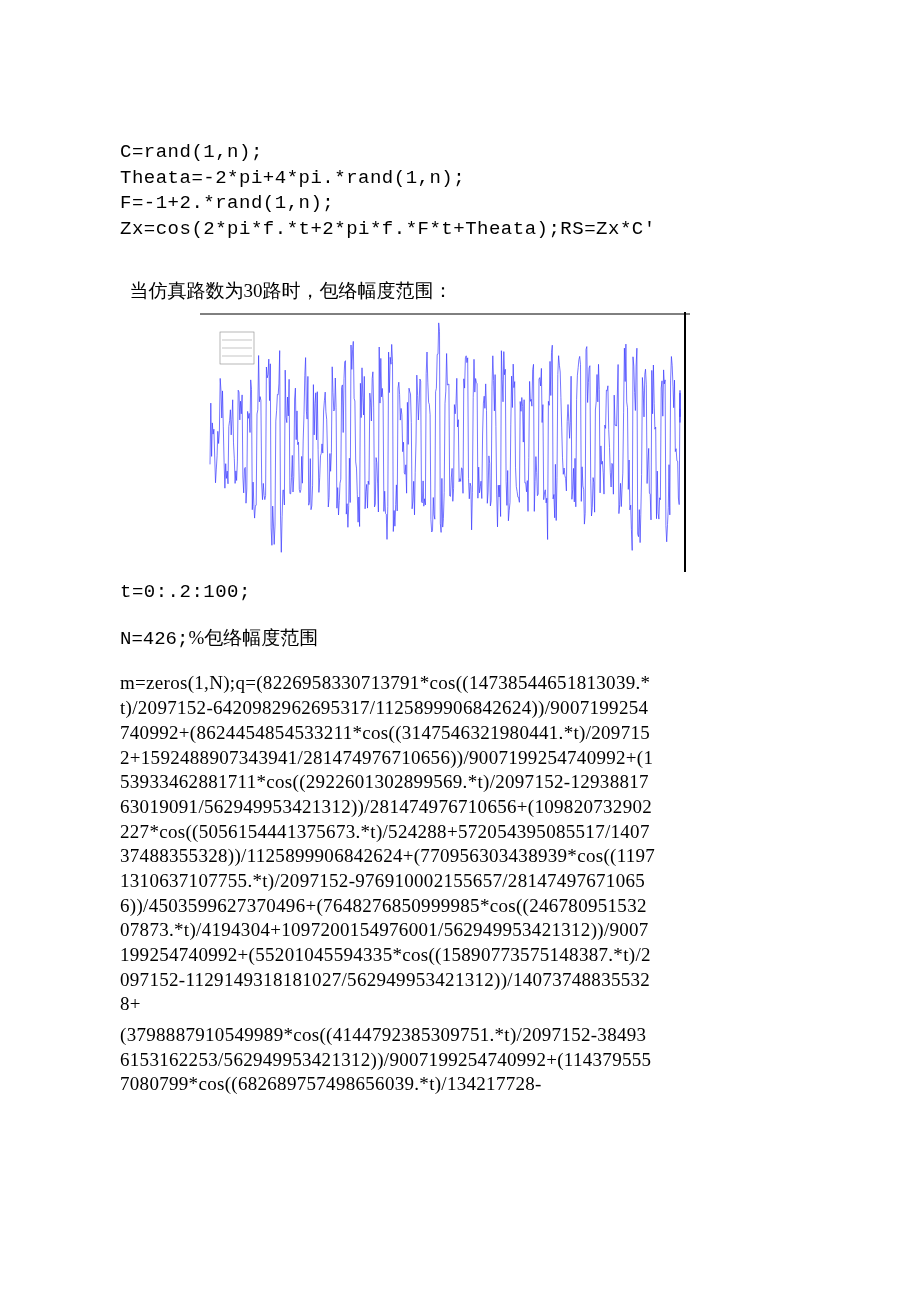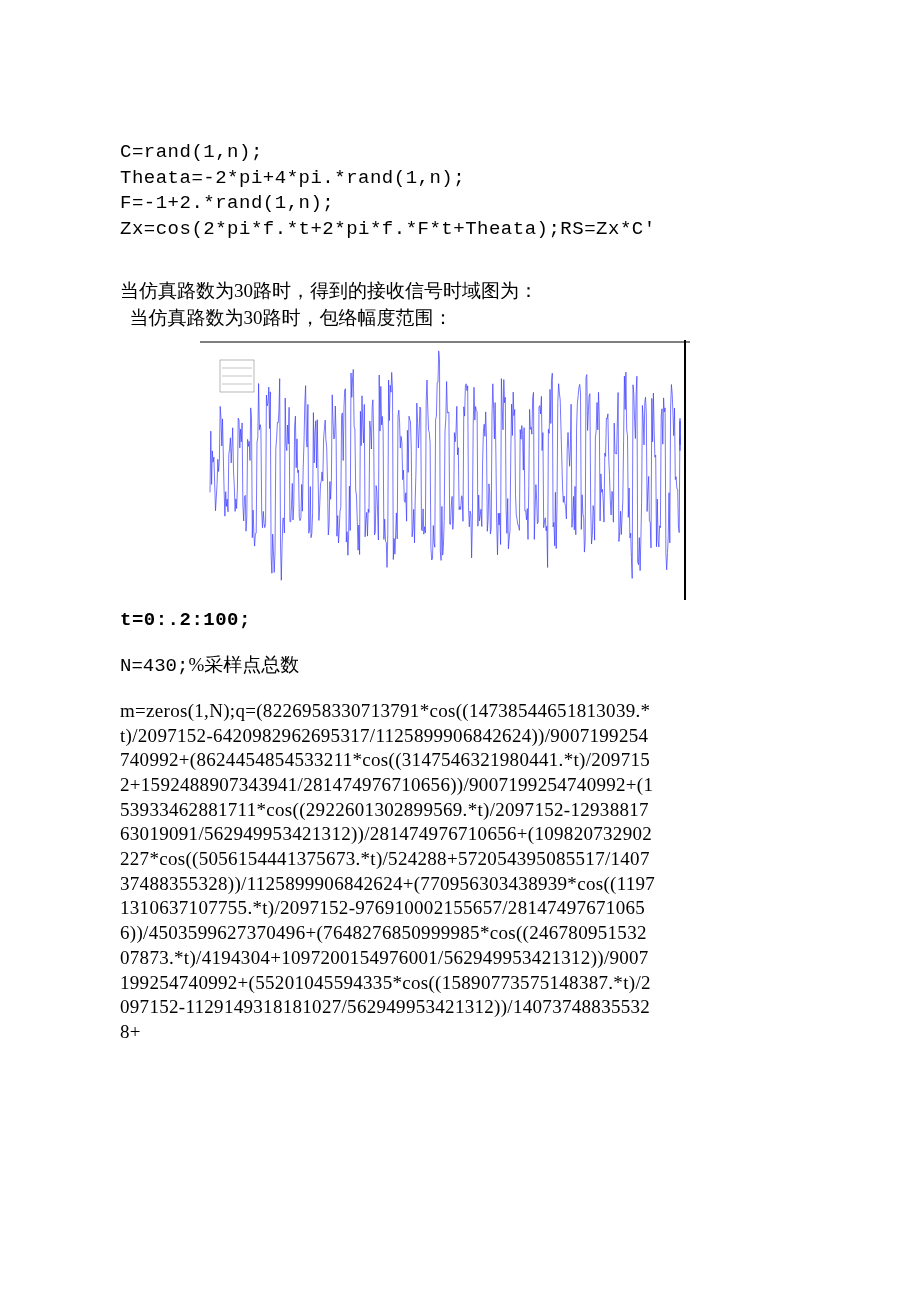--- a/index.html
+++ b/index.html
@@ -60,45 +60,45 @@
 
 <div class="page">
 
   <div class="code-block"><span>C=rand(1,n);</span>
 <span>Theata=-2*pi+4*pi.*rand(1,n);</span>
 <span>F=-1+2.*rand(1,n);</span>
 <span>Zx=cos(2*pi*f.*t+2*pi*f.*F*t+Theata);RS=Zx*C'</span></div>
 
   <div class="para-gap"></div>
 
-  <div class="cn-text">当仿真路数为30路时，得到的接收信号时域图为：</div>
   <div class="cn-text" style="white-space:pre;">  当仿真路数为30路时，包络幅度范围：</div>
 
   <div class="chart-area">
     <svg class="chart-svg" id="chartsvg" width="490" height="260" viewBox="0 0 490 260">
 
       <line x1="485" y1="0" x2="485" y2="260" stroke="#000" stroke-width="2"></line>
       <line x1="0" y1="2" x2="490" y2="2" stroke="#000" stroke-width="1"></line>
 
       <g>
         <rect x="20" y="20" width="34" height="32" fill="none" stroke="#888" stroke-width="0.6"></rect>
         <line x1="22" y1="28" x2="52" y2="28" stroke="#888" stroke-width="0.5"></line>
         <line x1="22" y1="36" x2="52" y2="36" stroke="#888" stroke-width="0.5"></line>
         <line x1="22" y1="44" x2="52" y2="44" stroke="#888" stroke-width="0.5"></line>
       </g>
       <polyline id="chartpath" fill="none" stroke="#3b3bff" stroke-width="0.7" points="10.0,152.4 10.8,91.1 11.6,144.4 12.3,110.9 13.1,122.1 13.9,117.2 14.7,144.0 15.5,170.8 16.3,157.1 17.1,143.7 17.8,119.3 18.6,131.5 19.4,119.0 20.2,66.4 21.0,79.1 21.8,106.0 22.5,78.9 23.3,114.9 24.1,150.7 24.9,176.2 25.7,151.7 26.4,166.4 27.2,159.1 28.0,171.8 28.8,114.6 29.6,108.7 30.4,97.8 31.2,122.9 31.9,107.4 32.7,87.8 33.5,130.9 34.3,146.3 35.1,171.4 35.9,158.9 36.6,168.5 37.4,149.1 38.2,78.2 39.0,80.0 39.8,107.9 40.5,89.2 41.3,101.8 42.1,82.9 42.9,165.0 43.7,180.9 44.5,156.7 45.3,155.4 46.0,191.2 46.8,177.0 47.6,99.4 48.4,106.3 49.2,101.4 50.0,120.5 50.7,67.9 51.5,77.5 52.3,197.7 53.1,170.1 53.9,194.5 54.6,206.1 55.4,193.6 56.2,193.3 57.0,102.0 57.8,97.8 58.6,43.5 59.4,89.8 60.1,84.6 60.9,88.4 61.7,172.0 62.5,187.7 63.3,171.4 64.1,183.3 64.8,187.6 65.6,183.5 66.4,55.0 67.2,65.9 68.0,62.3 68.8,47.1 69.5,88.6 70.3,51.8 71.1,215.9 71.9,233.3 72.7,194.1 73.5,214.1 74.2,232.4 75.0,213.0 75.8,109.1 76.6,98.6 77.4,82.5 78.2,82.8 78.9,71.9 79.7,38.6 80.5,203.9 81.3,240.3 82.1,204.7 82.9,178.1 83.6,178.1 84.4,193.0 85.2,58.1 86.0,105.2 86.8,110.6 87.5,85.0 88.3,103.9 89.1,67.3 89.9,181.6 90.7,181.8 91.5,165.4 92.3,143.4 93.0,180.0 93.8,164.6 94.6,87.0 95.4,76.1 96.2,127.7 97.0,98.9 97.7,132.6 98.5,130.2 99.3,177.5 100.1,180.6 100.9,177.6 101.7,144.4 102.4,171.2 103.2,128.0 104.0,102.2 104.8,63.7 105.6,45.6 106.4,99.2 107.1,107.1 107.9,64.4 108.7,193.2 109.5,190.4 110.3,146.6 111.0,197.7 111.8,193.9 112.6,173.2 113.4,72.6 114.2,122.9 115.0,91.5 115.8,80.8 116.5,127.9 117.3,79.7 118.1,137.5 118.9,180.4 119.7,165.8 120.5,143.7 121.2,141.7 122.0,131.9 122.8,141.1 123.6,99.0 124.4,88.7 125.2,80.1 125.9,99.8 126.7,107.3 127.5,141.9 128.3,195.0 129.1,185.6 129.9,141.5 130.6,159.3 131.4,140.4 132.2,54.8 133.0,80.6 133.8,99.0 134.6,97.4 135.3,66.0 136.1,95.7 136.9,196.2 137.7,175.6 138.5,203.0 139.3,188.5 140.0,171.3 140.8,167.2 141.6,75.4 142.4,72.9 143.2,120.5 144.0,66.6 144.7,49.9 145.5,48.7 146.3,202.1 147.1,191.7 147.9,215.3 148.7,193.7 149.4,146.2 150.2,190.5 151.0,33.0 151.8,57.4 152.6,37.8 153.3,29.4 154.1,86.4 154.9,89.0 155.7,149.9 156.5,156.1 157.3,182.2 158.1,210.2 158.8,185.0 159.6,214.5 160.4,71.3 161.2,105.6 162.0,55.8 162.8,85.8 163.5,103.0 164.3,64.4 165.1,196.8 165.9,179.7 166.7,172.4 167.5,196.1 168.2,169.1 169.0,172.5 169.8,81.1 170.6,90.1 171.4,109.0 172.2,66.4 172.9,59.8 173.7,95.9 174.5,194.9 175.3,192.1 176.1,145.6 176.8,150.6 177.6,171.1 178.4,200.0 179.2,35.0 180.0,91.1 180.8,46.4 181.6,84.9 182.3,76.4 183.1,90.1 183.9,199.4 184.7,179.2 185.5,201.5 186.3,202.2 187.0,227.4 187.8,194.7 188.6,40.1 189.4,80.6 190.2,45.3 191.0,52.2 191.7,32.4 192.5,49.2 193.3,219.5 194.1,198.5 194.9,214.2 195.7,192.5 196.4,172.9 197.2,198.9 198.0,76.2 198.8,70.2 199.6,82.6 200.3,108.1 201.1,96.4 201.9,102.7 202.7,139.7 203.5,130.2 204.3,160.9 205.1,162.3 205.8,152.8 206.6,181.2 207.4,90.3 208.2,132.4 209.0,76.2 209.8,79.8 210.5,81.9 211.3,110.5 212.1,196.8 212.9,189.0 213.7,169.3 214.5,202.9 215.2,160.7 216.0,130.0 216.8,63.1 217.6,83.4 218.4,108.0 219.2,90.1 219.9,67.0 220.7,69.1 221.5,189.8 222.3,190.8 223.1,168.9 223.8,194.2 224.6,186.8 225.4,192.9 226.2,61.5 227.0,40.0 227.8,70.2 228.6,90.3 229.3,92.3 230.1,102.7 230.9,207.5 231.7,220.0 232.5,218.6 233.3,185.5 234.0,202.8 234.8,207.2 235.6,79.7 236.4,76.3 237.2,42.5 238.0,42.2 238.7,10.9 239.5,19.3 240.3,211.2 241.1,220.4 241.9,166.4 242.7,215.1 243.4,206.6 244.2,180.5 245.0,91.4 245.8,79.1 246.6,41.5 247.4,73.0 248.1,72.5 248.9,72.0 249.7,183.9 250.5,184.4 251.3,165.9 252.1,156.4 252.8,189.3 253.6,176.4 254.4,92.6 255.2,101.8 256.0,91.6 256.8,66.3 257.5,114.9 258.3,107.7 259.1,169.8 259.9,166.6 260.7,169.4 261.5,155.9 262.2,156.5 263.0,181.3 263.8,66.8 264.6,76.1 265.4,45.8 266.2,43.8 266.9,50.6 267.7,45.8 268.5,166.3 269.3,186.8 270.1,171.1 270.9,174.5 271.6,217.9 272.4,180.7 273.2,85.7 274.0,47.3 274.8,80.1 275.6,66.5 276.3,70.3 277.1,71.8 277.9,186.2 278.7,155.1 279.5,180.9 280.3,174.7 281.0,169.2 281.8,186.5 282.6,122.0 283.4,91.1 284.2,84.2 284.9,96.3 285.7,71.9 286.5,98.4 287.3,191.3 288.1,180.2 288.9,143.9 289.7,151.4 290.4,193.9 291.2,188.7 292.0,74.9 292.8,43.8 293.6,68.5 294.4,98.9 295.1,62.6 295.9,114.4 296.7,182.1 297.5,214.9 298.3,173.2 299.1,185.0 299.8,173.0 300.6,204.5 301.4,38.7 302.2,67.7 303.0,89.8 303.8,39.6 304.5,62.7 305.3,57.3 306.1,169.3 306.9,193.4 307.7,158.5 308.4,208.8 309.2,198.8 310.0,190.5 310.8,112.9 311.6,64.1 312.4,95.5 313.2,52.1 313.9,75.6 314.7,69.6 315.5,155.2 316.3,174.7 317.1,179.6 317.9,185.2 318.6,185.4 319.4,190.3 320.2,89.5 321.0,99.3 321.8,85.5 322.6,94.7 323.3,130.1 324.1,87.7 324.9,170.9 325.7,170.8 326.5,179.8 327.3,168.6 328.0,199.4 328.8,145.5 329.6,69.4 330.4,89.3 331.2,87.3 331.9,94.2 332.7,57.6 333.5,52.3 334.3,199.4 335.1,169.4 335.9,144.6 336.7,160.5 337.4,183.7 338.2,182.0 339.0,67.1 339.8,65.6 340.6,74.0 341.4,56.4 342.1,110.5 342.9,92.6 343.7,187.7 344.5,181.0 345.3,177.8 346.1,190.9 346.8,186.2 347.6,227.5 348.4,89.3 349.2,93.3 350.0,49.4 350.8,83.5 351.5,40.4 352.3,33.2 353.1,186.9 353.9,182.5 354.7,205.8 355.4,152.3 356.2,208.5 357.0,165.6 357.8,62.5 358.6,43.7 359.4,53.2 360.2,60.0 360.9,85.4 361.7,115.1 362.5,145.8 363.3,162.3 364.1,156.0 364.9,163.6 365.6,166.4 366.4,178.9 367.2,109.7 368.0,92.5 368.8,109.3 369.6,126.3 370.3,110.2 371.1,64.2 371.9,187.3 372.7,177.5 373.5,156.4 374.3,189.9 375.0,146.4 375.8,194.8 376.6,87.4 377.4,63.2 378.2,55.4 378.9,47.7 379.7,44.4 380.5,52.6 381.3,189.4 382.1,154.8 382.9,173.9 383.7,177.7 384.4,212.1 385.2,201.4 386.0,37.5 386.8,34.6 387.6,90.5 388.4,70.7 389.1,56.0 389.9,53.7 390.7,166.7 391.5,204.0 392.3,195.6 393.1,165.6 393.8,170.5 394.6,200.2 395.4,98.0 396.2,89.8 397.0,62.5 397.8,89.9 398.5,52.3 399.3,77.6 400.1,180.9 400.9,133.9 401.7,152.2 402.4,149.3 403.2,160.7 404.0,182.1 404.8,113.1 405.6,116.4 406.4,78.2 407.2,78.8 407.9,73.8 408.7,117.3 409.5,135.6 410.3,160.3 411.1,175.0 411.9,151.4 412.6,153.0 413.4,182.2 414.2,83.1 415.0,113.3 415.8,113.1 416.6,114.1 417.3,84.0 418.1,52.5 418.9,201.6 419.7,192.3 420.5,171.3 421.3,194.6 422.0,177.5 422.8,161.1 423.6,100.8 424.4,36.1 425.2,69.5 425.9,32.1 426.7,89.9 427.5,95.8 428.3,177.4 429.1,148.0 429.9,197.9 430.7,193.1 431.4,217.3 432.2,238.4 433.0,44.8 433.8,54.1 434.6,80.5 435.4,98.5 436.1,54.1 436.9,36.2 437.7,222.1 438.5,224.7 439.3,197.6 440.1,230.6 440.8,202.7 441.6,162.6 442.4,65.5 443.2,78.4 444.0,104.9 444.8,62.3 445.5,57.2 446.3,72.8 447.1,171.5 447.9,150.0 448.7,136.4 449.4,181.0 450.2,182.3 451.0,207.9 451.8,58.4 452.6,101.8 453.4,53.0 454.2,91.7 454.9,117.2 455.7,115.1 456.5,206.7 457.3,159.1 458.1,201.2 458.9,207.1 459.6,185.8 460.4,187.7 461.2,76.0 462.0,68.8 462.8,104.2 463.6,57.9 464.3,71.9 465.1,67.9 465.9,213.6 466.7,229.8 467.5,212.6 468.3,195.4 469.0,152.7 469.8,202.9 470.6,68.9 471.4,44.5 472.2,53.5 473.0,74.8 473.7,95.7 474.5,68.1 475.3,139.6 476.1,136.7 476.9,148.8 477.7,149.2 478.4,186.0 479.2,192.6 480.0,81.1 480.0,98.0 480.0,104.8 480.0,78.3 480.0,110.5 480.0,96.9"></polyline>
     </svg>
   </div>
 
 
-  <div class="code-block" style="font-weight:bold;"><span>t=0:.2:100;</span></div>
+  <div class="code-block" style=""><span>t=0:.2:100;</span></div>
 
-  <div class="mixed" style="margin-bottom:14px;"><span>N=430;</span><span class="cn">%采样点总数</span></div>
+  <div class="mixed" style="margin-bottom:14px;"><span>N=426;</span><span class="cn">%包络幅度范围</span></div>
 
   <div class="para-gap2"></div>
 
 
   <div class="code-wrap">m=zeros(1,N);q=(8226958330713791*cos((14738544651813039.*t)/2097152-6420982962695317/1125899906842624))/9007199254740992+(8624454854533211*cos((3147546321980441.*t)/2097152+1592488907343941/281474976710656))/9007199254740992+(153933462881711*cos((2922601302899569.*t)/2097152-1293881763019091/562949953421312))/281474976710656+(109820732902227*cos((5056154441375673.*t)/524288+572054395085517/140737488355328))/1125899906842624+(770956303438939*cos((11971310637107755.*t)/2097152-976910002155657/281474976710656))/4503599627370496+(7648276850999985*cos((24678095153207873.*t)/4194304+1097200154976001/562949953421312))/9007199254740992+(55201045594335*cos((15890773575148387.*t)/2097152-1129149318181027/562949953421312))/140737488355328+</div>
 
   <div class="para-gap2"></div>
 
+  <div class="code-wrap">(3798887910549989*cos((4144792385309751.*t)/2097152-384936153162253/562949953421312))/9007199254740992+(1143795557080799*cos((682689757498656039.*t)/134217728-</div>
 
 </div>
 
 </body></html>

